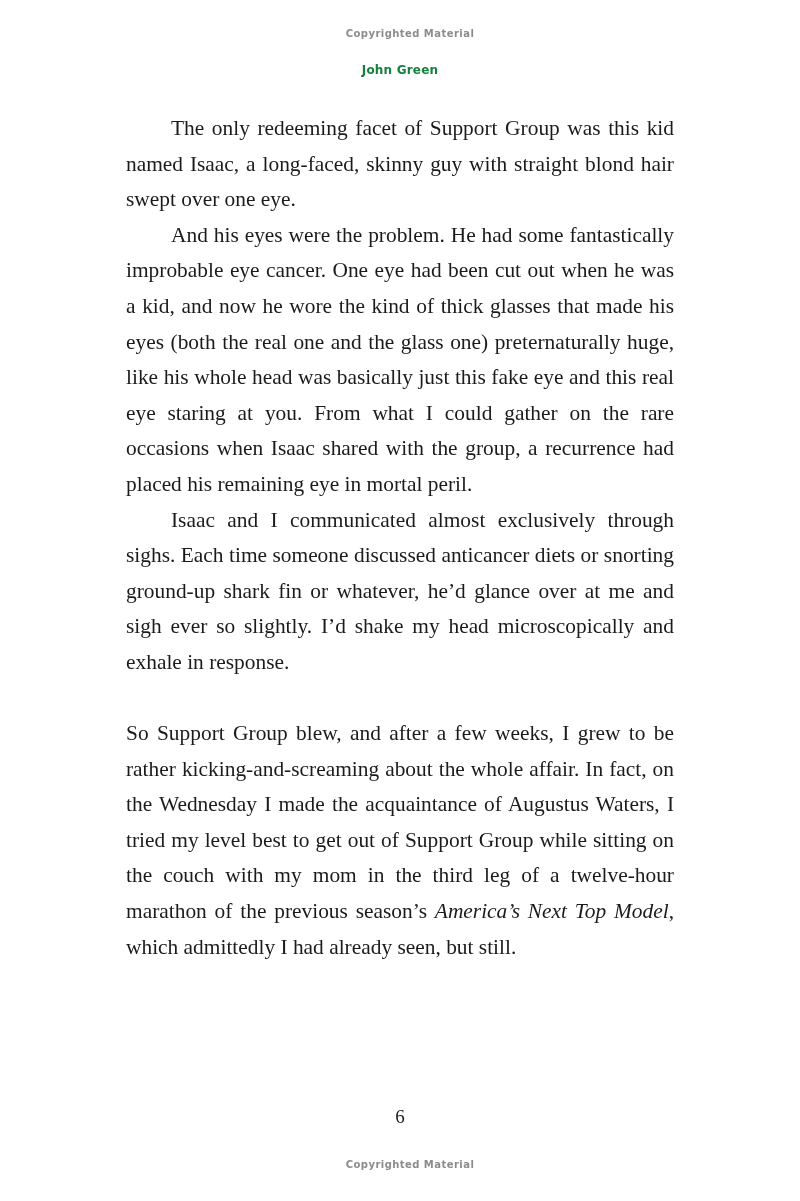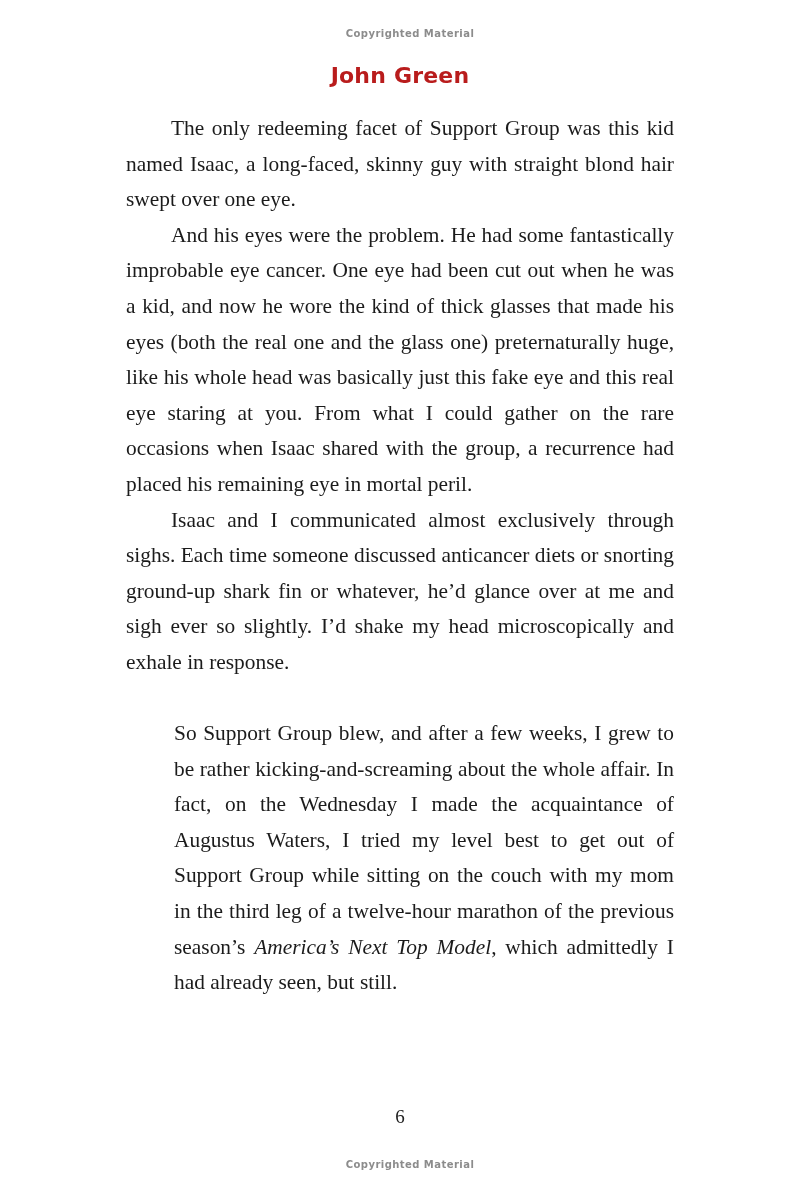--- a/index.html
+++ b/index.html
@@ -36,24 +36,24 @@
   .watermark-bottom { top: 1159px; }
 
   
   .running-head {
     position: absolute;
     left: 0;
     top: 63px;
     width: 800px;
     text-align: center;
     font-family: "DejaVu Sans", "Liberation Sans", sans-serif;
-    font-size: 22px;
+    font-size: 12px;
     font-weight: bold;
     letter-spacing: 0.2px;
-    color: #b91c1c;
+    color: #15803d;
     white-space: nowrap;
   }
 
   
   .text-block {
     position: absolute;
     left: 126px;
     top: 111px;
     width: 548px;
     color: #1b1b1b;
@@ -69,21 +69,20 @@
     hyphens: none;
     -webkit-hyphens: none;
   }
 
   .para.no-indent {
     text-indent: 0;
   }
 
   .para.section-break {
     margin-top: 35.6px;
-    margin-left: 48px;
   }
 
   .para .title-italic {
     font-style: italic;
   }
 
   
   .folio {
     position: absolute;
     left: 0;

